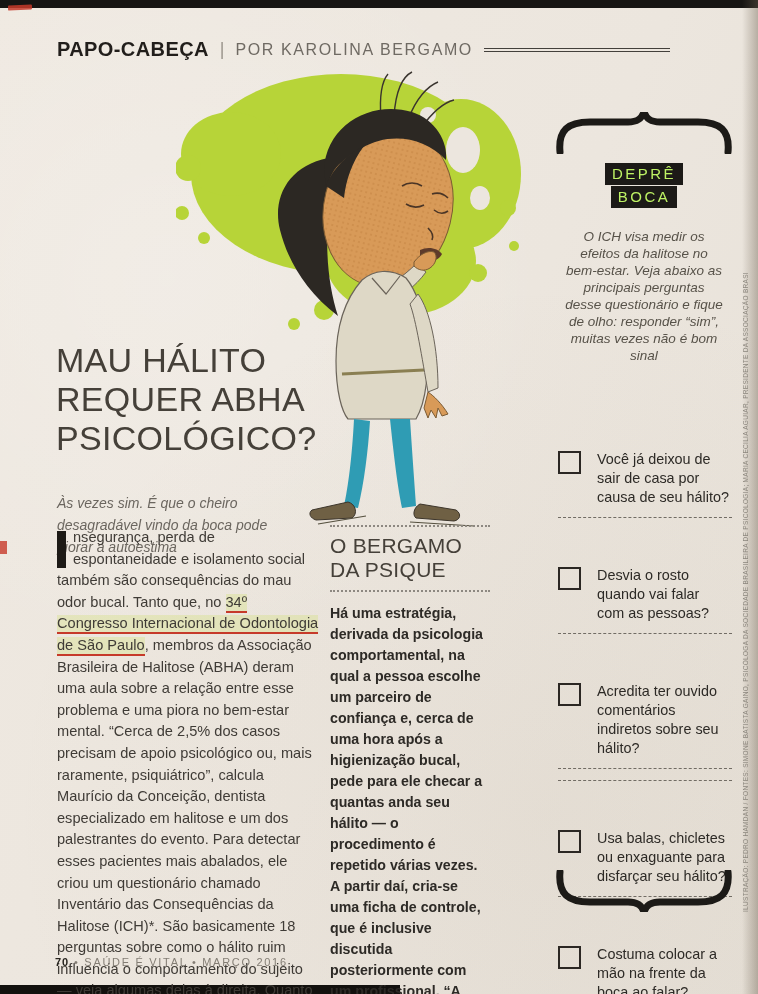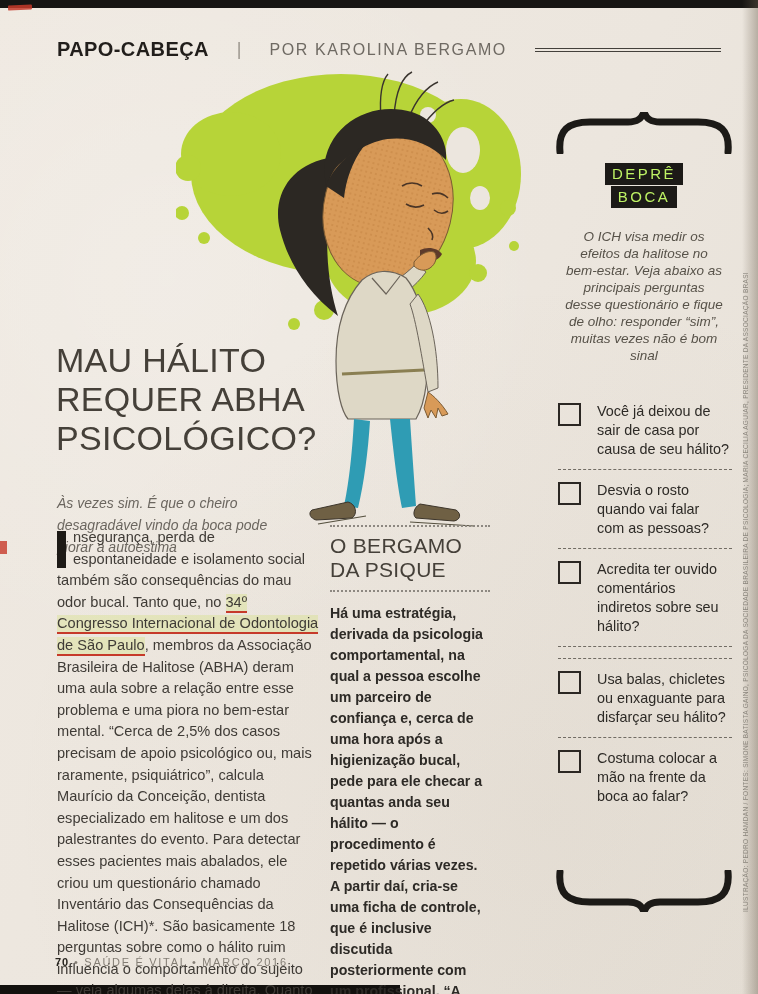--- a/index.html
+++ b/index.html
@@ -16,21 +16,21 @@
   }
   .scan-top{position:absolute;top:0;left:0;width:100%;height:8px;background:#171513;}
   .scan-bottom{position:absolute;bottom:0;left:0;width:400px;height:9px;background:#13110e;}
   .page-edge{position:absolute;right:0;top:0;bottom:0;width:16px;
     background:linear-gradient(to right, rgba(110,98,82,0), rgba(110,98,82,.42));}
   .red-mark-a{position:absolute;left:8px;top:5px;width:24px;height:5px;background:#c7392a;
     transform:rotate(-3deg);opacity:.85;border-radius:1px;}
   .red-mark-b{position:absolute;left:0;top:541px;width:7px;height:13px;background:#c7392a;opacity:.8;}
 
   
-  .header{position:absolute;left:57px;top:38px;display:flex;align-items:center;gap:28px;}
+  .header{position:absolute;left:57px;top:38px;display:flex;align-items:center;gap:11px;}
   .header .section{font-size:20px;font-weight:bold;letter-spacing:.4px;color:#211e1b;}
   .header .divider{color:#9a958d;font-size:18px;font-weight:200;}
   .header .byline{font-size:16px;letter-spacing:1.6px;color:#6f6a63;}
   .header .rule{width:186px;height:2px;border-top:1.5px solid #43403b;border-bottom:1.5px solid #43403b;}
 
   
   .title{position:absolute;left:56px;top:341px;font-size:34px;line-height:39px;
     color:#454039;letter-spacing:.3px;}
   .subtitle{position:absolute;left:57px;top:492px;width:238px;font-style:italic;
     font-size:14px;line-height:22px;color:#6b665f;}
@@ -53,21 +53,21 @@
   .bracket{position:absolute;left:0;width:176px;}
   .bracket.top{top:0;}
   .bracket.bottom{top:758px;}
   .tag{position:absolute;top:50px;left:0;width:176px;text-align:center;}
   .tag .tag-line{margin:1px 0;}
   .tag .tag-box{display:inline-block;background:#1c1a17;color:#bef264;font-size:15px;
     letter-spacing:2.5px;padding:2px 7px 3px 7px;}
   .intro{position:absolute;top:116px;left:8px;width:160px;text-align:center;font-style:italic;
     font-size:13.5px;line-height:17px;color:#575249;}
   .questions{position:absolute;top:290px;left:2px;width:174px;}
-  .q-item{display:flex;gap:16px;align-items:flex-start;}
+  .q-item{display:flex;gap:16px;align-items:flex-start;margin-top:48px;}
   .q-box{width:19px;height:19px;border:2px solid #2b2723;flex:0 0 auto;margin-top:1px;background:transparent;}
   .q-text{width:132px;font-size:14.4px;line-height:19px;color:#2d2a26;}
   .q-sep{border-top:1px dashed #716c64;margin:10px 0 11px 0;}
 
   
   .footer{position:absolute;left:55px;top:956px;font-size:11px;letter-spacing:1.7px;color:#837d74;}
   .footer .pn{font-weight:bold;color:#27241f;letter-spacing:1px;}
 
   
   .credits{position:absolute;left:742px;top:912px;width:640px;

